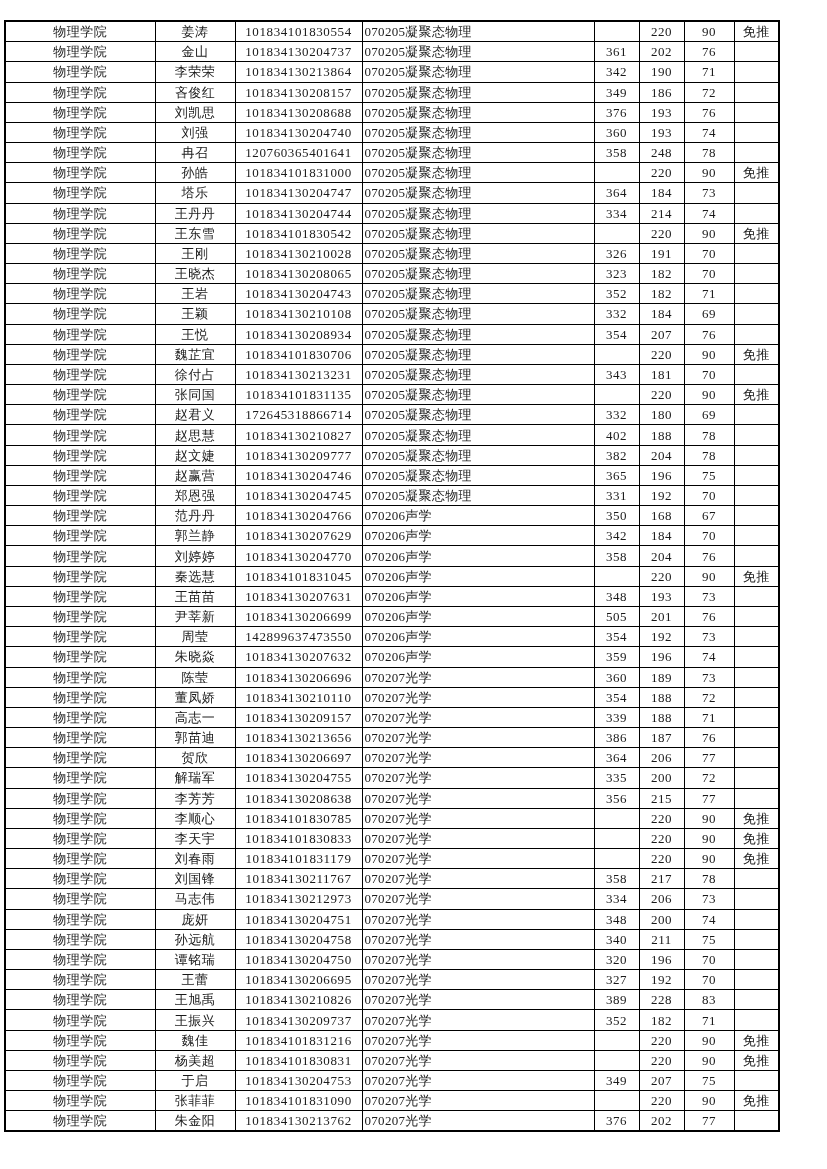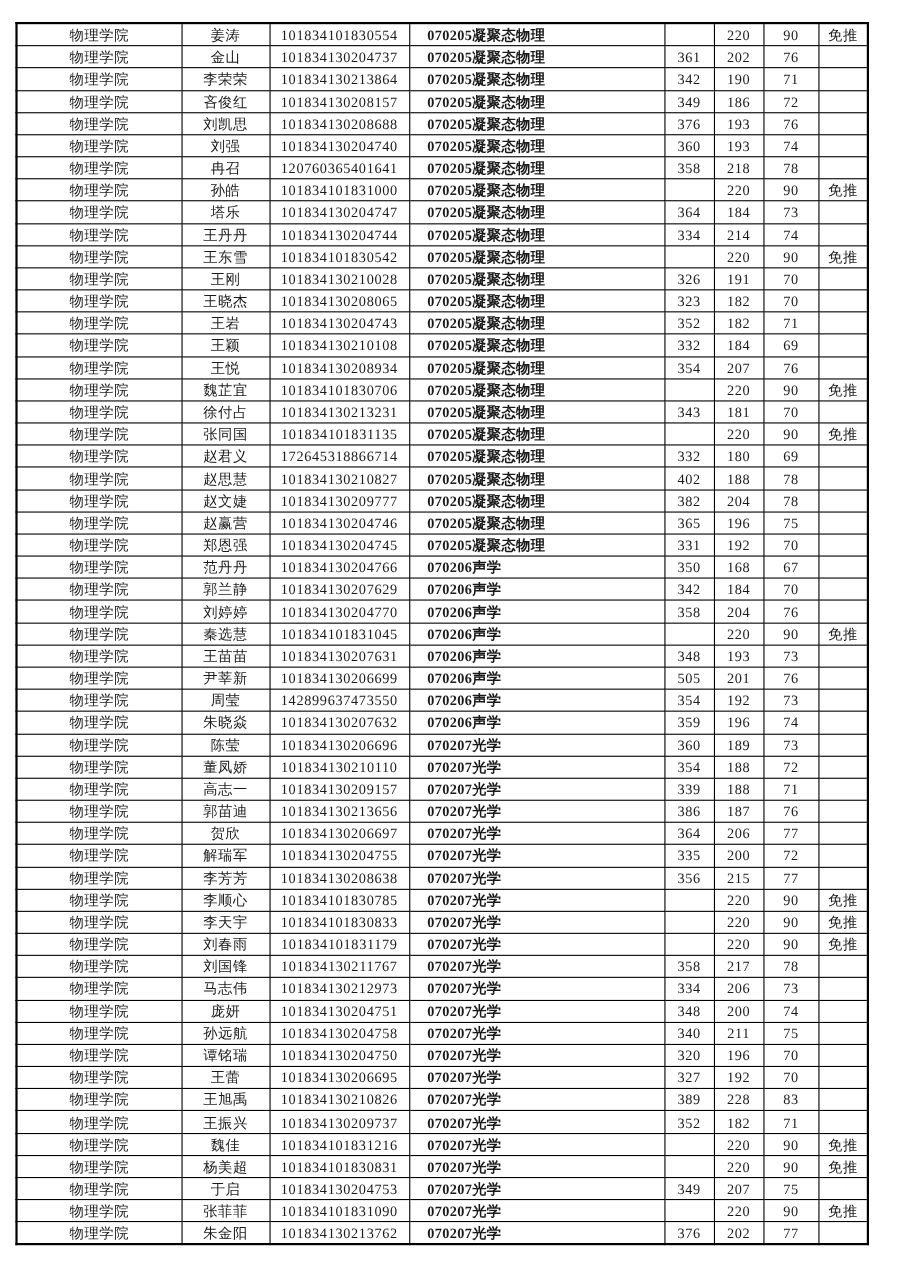--- a/index.html
+++ b/index.html
@@ -9,21 +9,21 @@
   }
   body {
     width: 827px;
     height: 1169px;
     position: relative;
     font-family: "Liberation Serif", "DejaVu Serif", serif;
     overflow: hidden;
   }
   .sheet {
     position: absolute;
-    left: 14px;
+    left: 4px;
     top: 20px;
   }
   table.admission {
     border-collapse: collapse;
     table-layout: fixed;
     width: 774px;
     border: 2px solid #000000;
   }
   table.admission td {
     border: 1px solid #000000;
@@ -32,23 +32,22 @@
     font-size: 13px;
     line-height: 19px;
     color: #1a1a1a;
     text-align: center;
     white-space: nowrap;
     overflow: hidden;
     letter-spacing: 0.5px;
   }
   table.admission td.col-major {
     text-align: left;
-    padding-left: 16px;
+    padding-left: 2px;
     letter-spacing: 0.3px;
-    font-weight: bold;
   }
   table.admission td.col-id {
     letter-spacing: 0.6px;
   }
 </style>
 </head>
 <body>
 
 <div class="sheet">
   <table class="admission">
@@ -122,21 +121,21 @@
     <td class="col-score">193</td>
     <td class="col-score">74</td>
     <td class="col-remark"></td>
   </tr>
         <tr>
     <td class="col-college">物理学院</td>
     <td class="col-name">冉召</td>
     <td class="col-id">120760365401641</td>
     <td class="col-major">070205凝聚态物理</td>
     <td class="col-score">358</td>
-    <td class="col-score">218</td>
+    <td class="col-score">248</td>
     <td class="col-score">78</td>
     <td class="col-remark"></td>
   </tr>
         <tr>
     <td class="col-college">物理学院</td>
     <td class="col-name">孙皓</td>
     <td class="col-id">101834101831000</td>
     <td class="col-major">070205凝聚态物理</td>
     <td class="col-score"></td>
     <td class="col-score">220</td>

